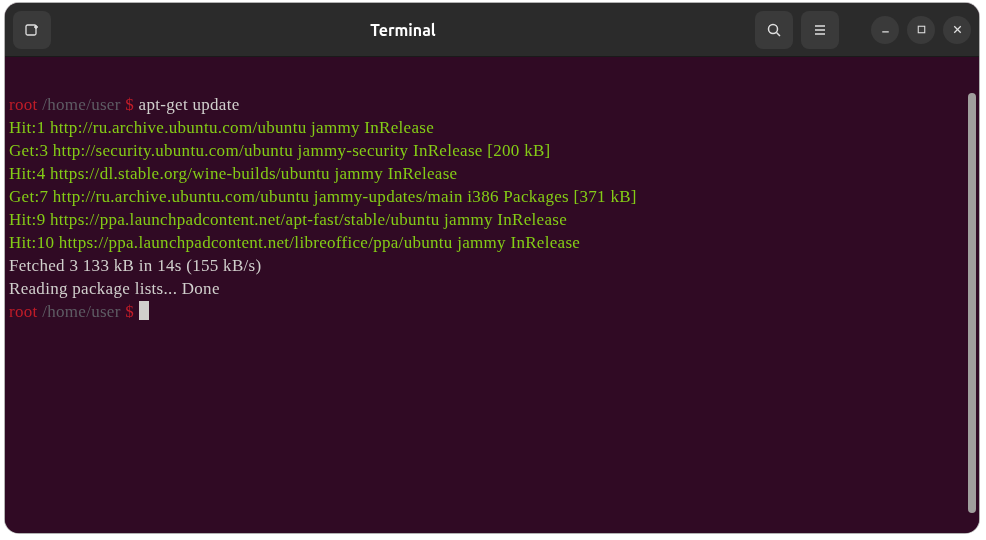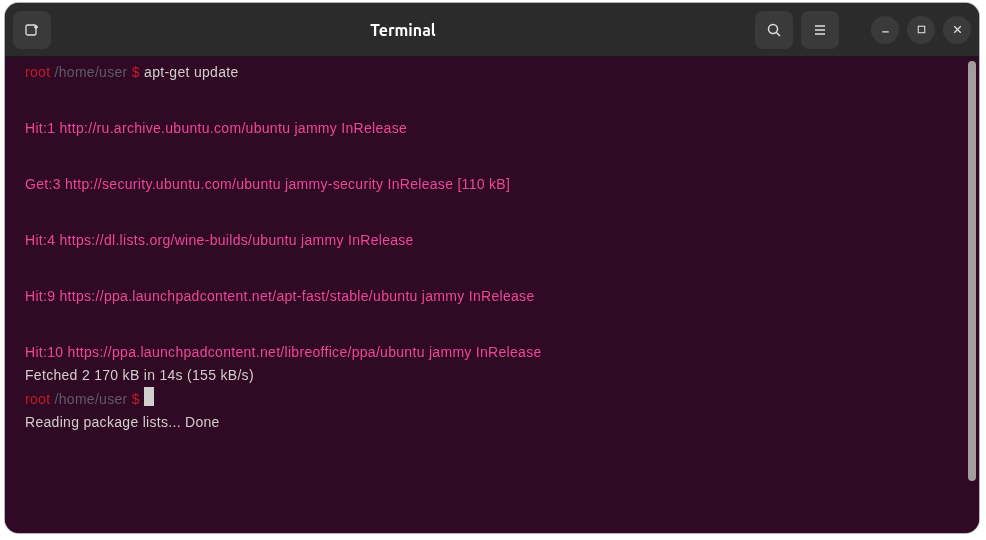--- a/index.html
+++ b/index.html
@@ -13,20 +13,21 @@
     .window {
       width: 974px;
       height: 530px;
       margin: 3px 5px;
       background: #300a24;
       border-radius: 14px;
       overflow: hidden;
       display: flex;
       flex-direction: column;
       box-shadow: 0 0 0 1px rgba(0,0,0,0.3);
+      gap: 32px;
     }
     .titlebar {
       height: 54px;
       background: #2b2b2b;
       display: flex;
       align-items: center;
       justify-content: space-between;
       padding: 0 8px;
       border-bottom: 1px solid #1a1a1a;
     }
@@ -65,24 +66,24 @@
       background: #3a3a3a;
     }
     .tb-btn svg { width: 16px; height: 16px; }
     .tb-btn.round svg { width: 13px; height: 13px; }
     .titlebar-right .spacer {
       width: 16px;
     }
     .terminal-body {
       flex: 1;
       background: #300a24;
-      padding: 4px 20px;
-      font-size: 14px;
+      padding: 4px 4px;
+      font-size: 17px;
       line-height: 23px;
-      font-family: Liberation Sans, sans-serif;
+      font-family: Liberation Serif, serif;
       color: #d0cfcc;
       position: relative;
       letter-spacing: 0.3px;
     }
     .scrollbar {
       position: absolute;
       right: 3px;
       top: 4px;
       width: 8px;
       height: 420px;
@@ -90,21 +91,21 @@
       border-radius: 4px;
     }
     .line {
       white-space: pre-wrap;
       word-break: break-all;
     }
     .user-root { color: #c01c28; font-weight: 400; }
     .path-dim { color: #5e5c64; }
     .prompt-sym { color: #c01c28; }
     .cmd-text { color: #d0cfcc; }
-    .output-green { color: #ec4899; margin-top: 33px; }
+    .output-green { color: #84cc16; }
     .output-white { color: #d0cfcc; }
     .cursor-block {
       display: inline-block;
       width: 10px;
       height: 19px;
       background: #d0cfcc;
       vertical-align: text-bottom;
       margin-bottom: 1px;
     }
   </style>
@@ -153,21 +154,22 @@
           <line x1="12" y1="4" x2="4" y2="12" stroke="#e0e0e0" stroke-width="1.5"></line>
         </svg>
       </div>
     </div>
   </div>
 
   <div class="terminal-body">
     <div class="scrollbar"></div>
     <div class="line"><span class="user-root">root</span><span class="path-dim"> /home/user </span><span class="prompt-sym">$</span><span class="cmd-text"> </span><span class="cmd-text">apt-get update</span></div>
     <div class="line output-green">Hit:1 http://ru.archive.ubuntu.com/ubuntu jammy InRelease</div>
-    <div class="line output-green">Get:3 http://security.ubuntu.com/ubuntu jammy-security InRelease [110 kB]</div>
-    <div class="line output-green">Hit:4 https://dl.lists.org/wine-builds/ubuntu jammy InRelease</div>
+    <div class="line output-green">Get:3 http://security.ubuntu.com/ubuntu jammy-security InRelease [200 kB]</div>
+    <div class="line output-green">Hit:4 https://dl.stable.org/wine-builds/ubuntu jammy InRelease</div>
+    <div class="line output-green">Get:7 http://ru.archive.ubuntu.com/ubuntu jammy-updates/main i386 Packages [371 kB]</div>
     <div class="line output-green">Hit:9 https://ppa.launchpadcontent.net/apt-fast/stable/ubuntu jammy InRelease</div>
     <div class="line output-green">Hit:10 https://ppa.launchpadcontent.net/libreoffice/ppa/ubuntu jammy InRelease</div>
-    <div class="line output-white">Fetched 2 170 kB in 14s (155 kB/s)</div>
+    <div class="line output-white">Fetched 3 133 kB in 14s (155 kB/s)</div>
+    <div class="line output-white">Reading package lists... Done</div>
     <div class="line"><span class="user-root">root</span><span class="path-dim"> /home/user </span><span class="prompt-sym">$</span><span class="cmd-text"> </span><span class="cursor-block"></span></div>
-    <div class="line output-white">Reading package lists... Done</div>
   </div>
 </div>
 
 </body></html>

